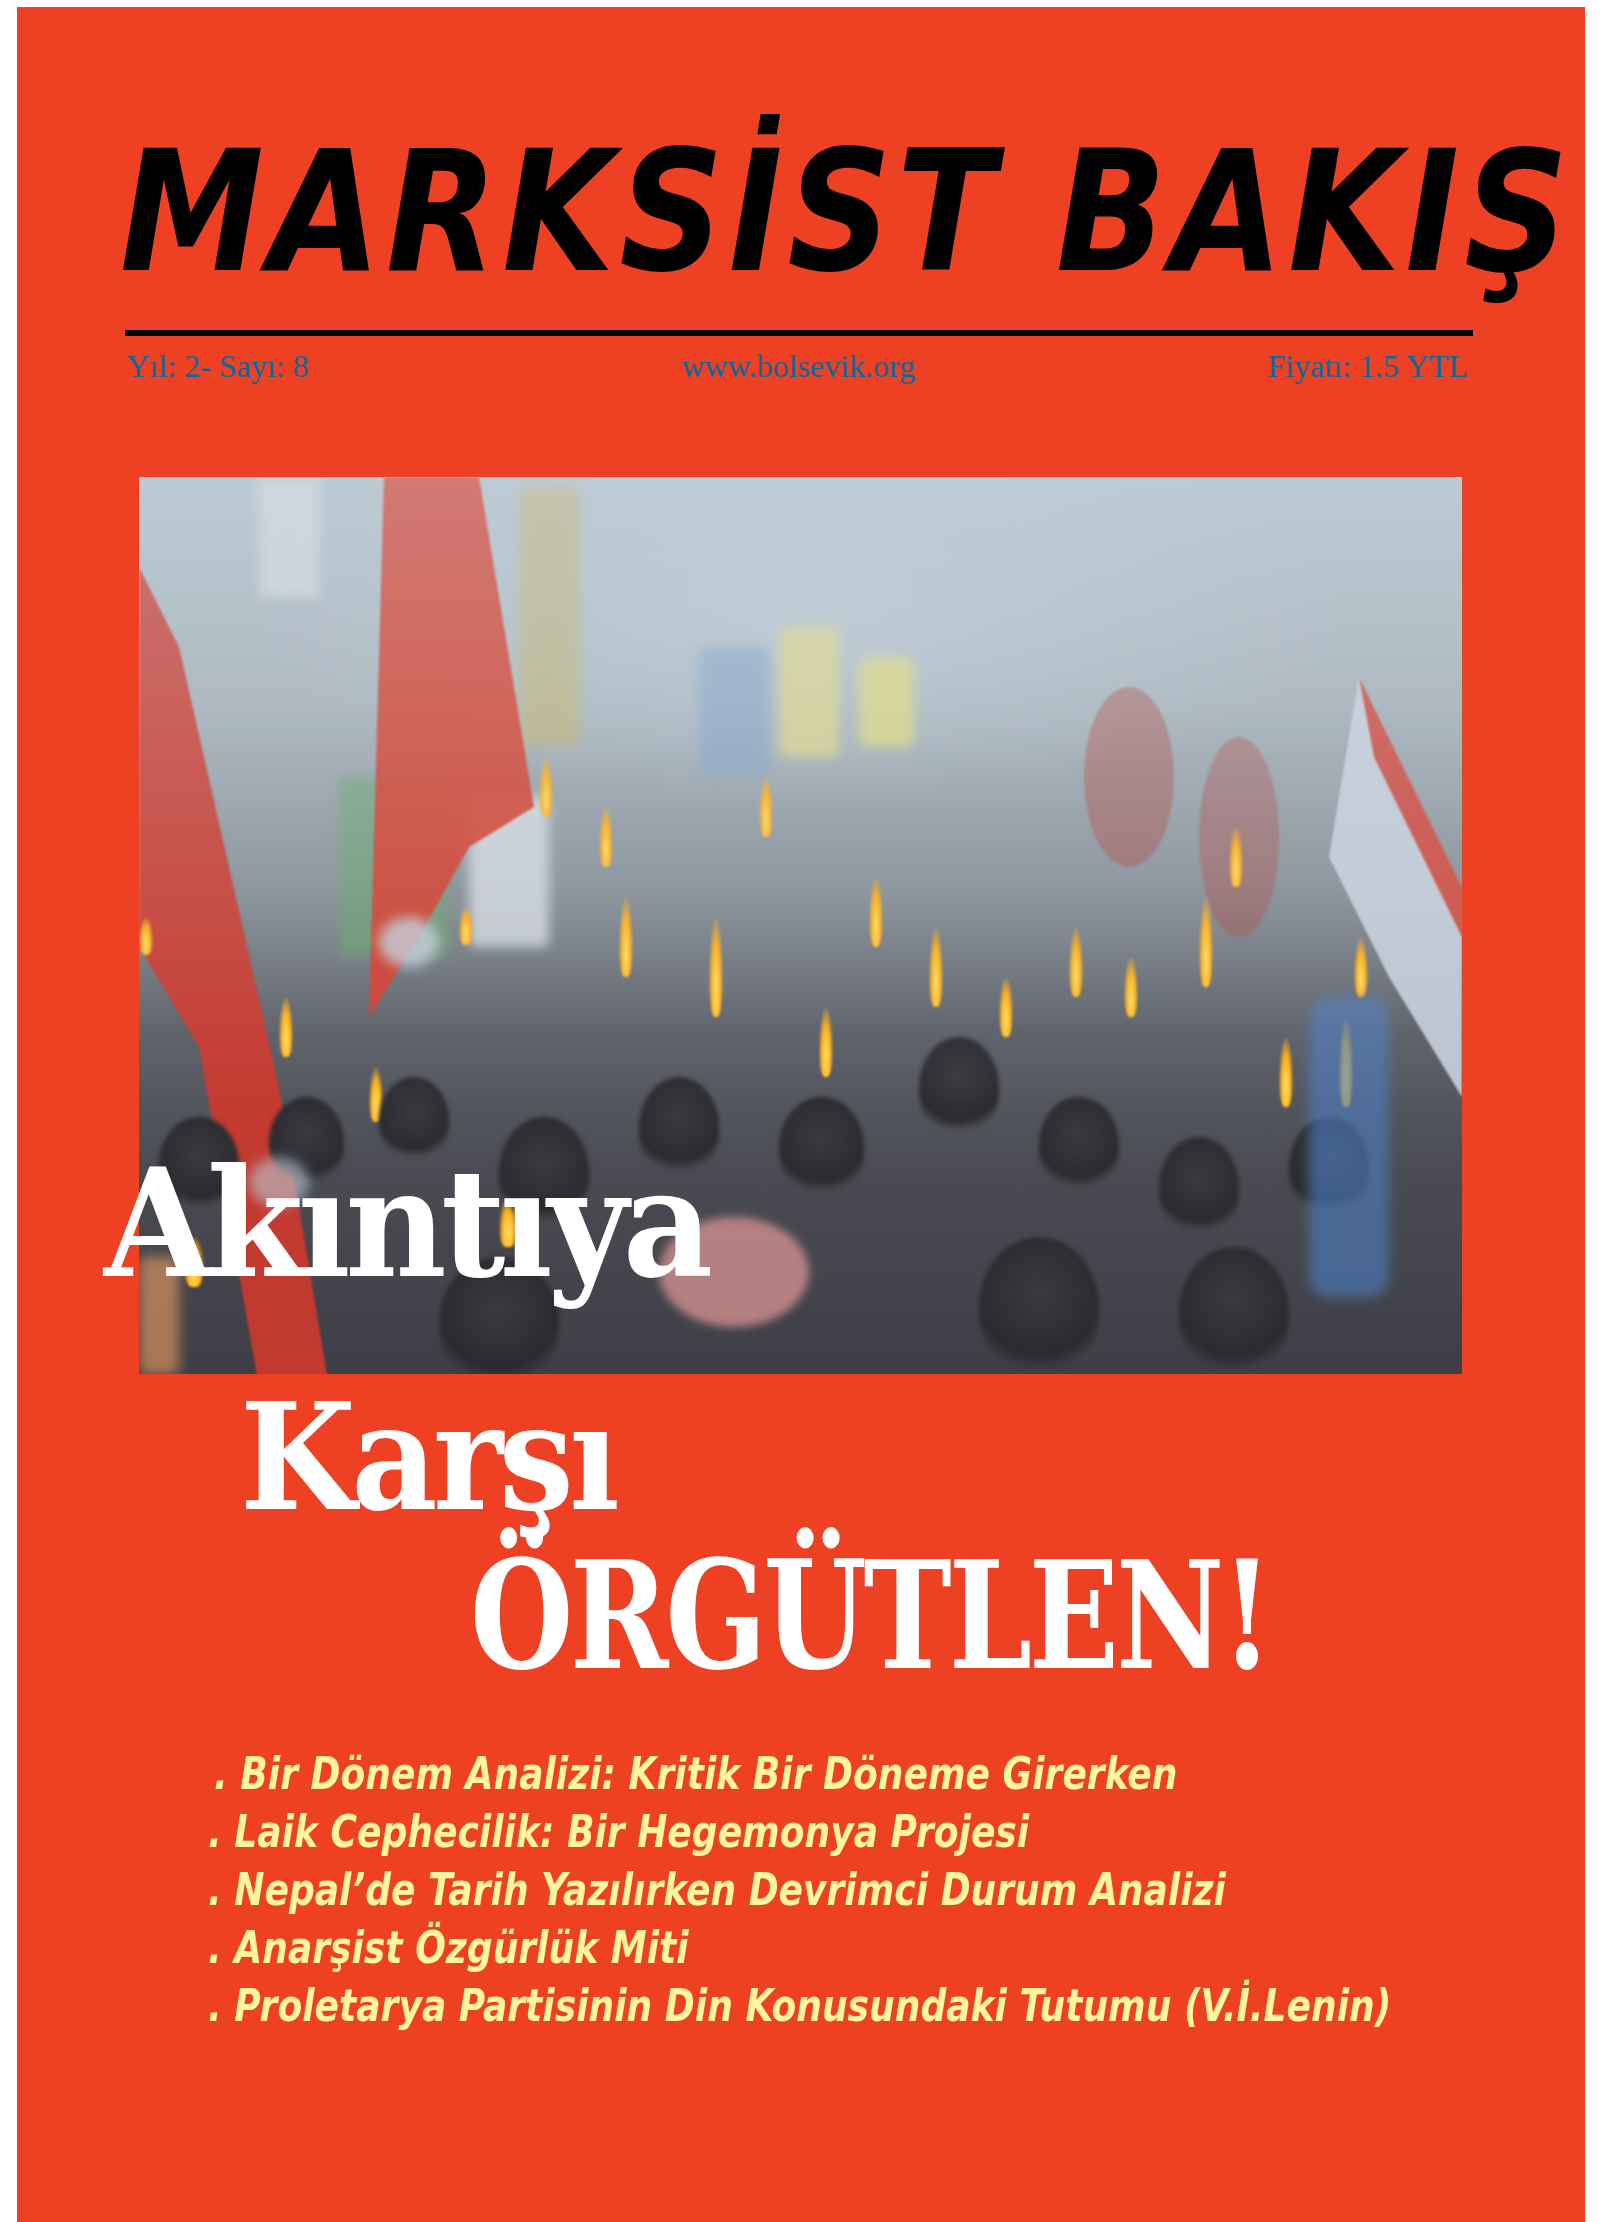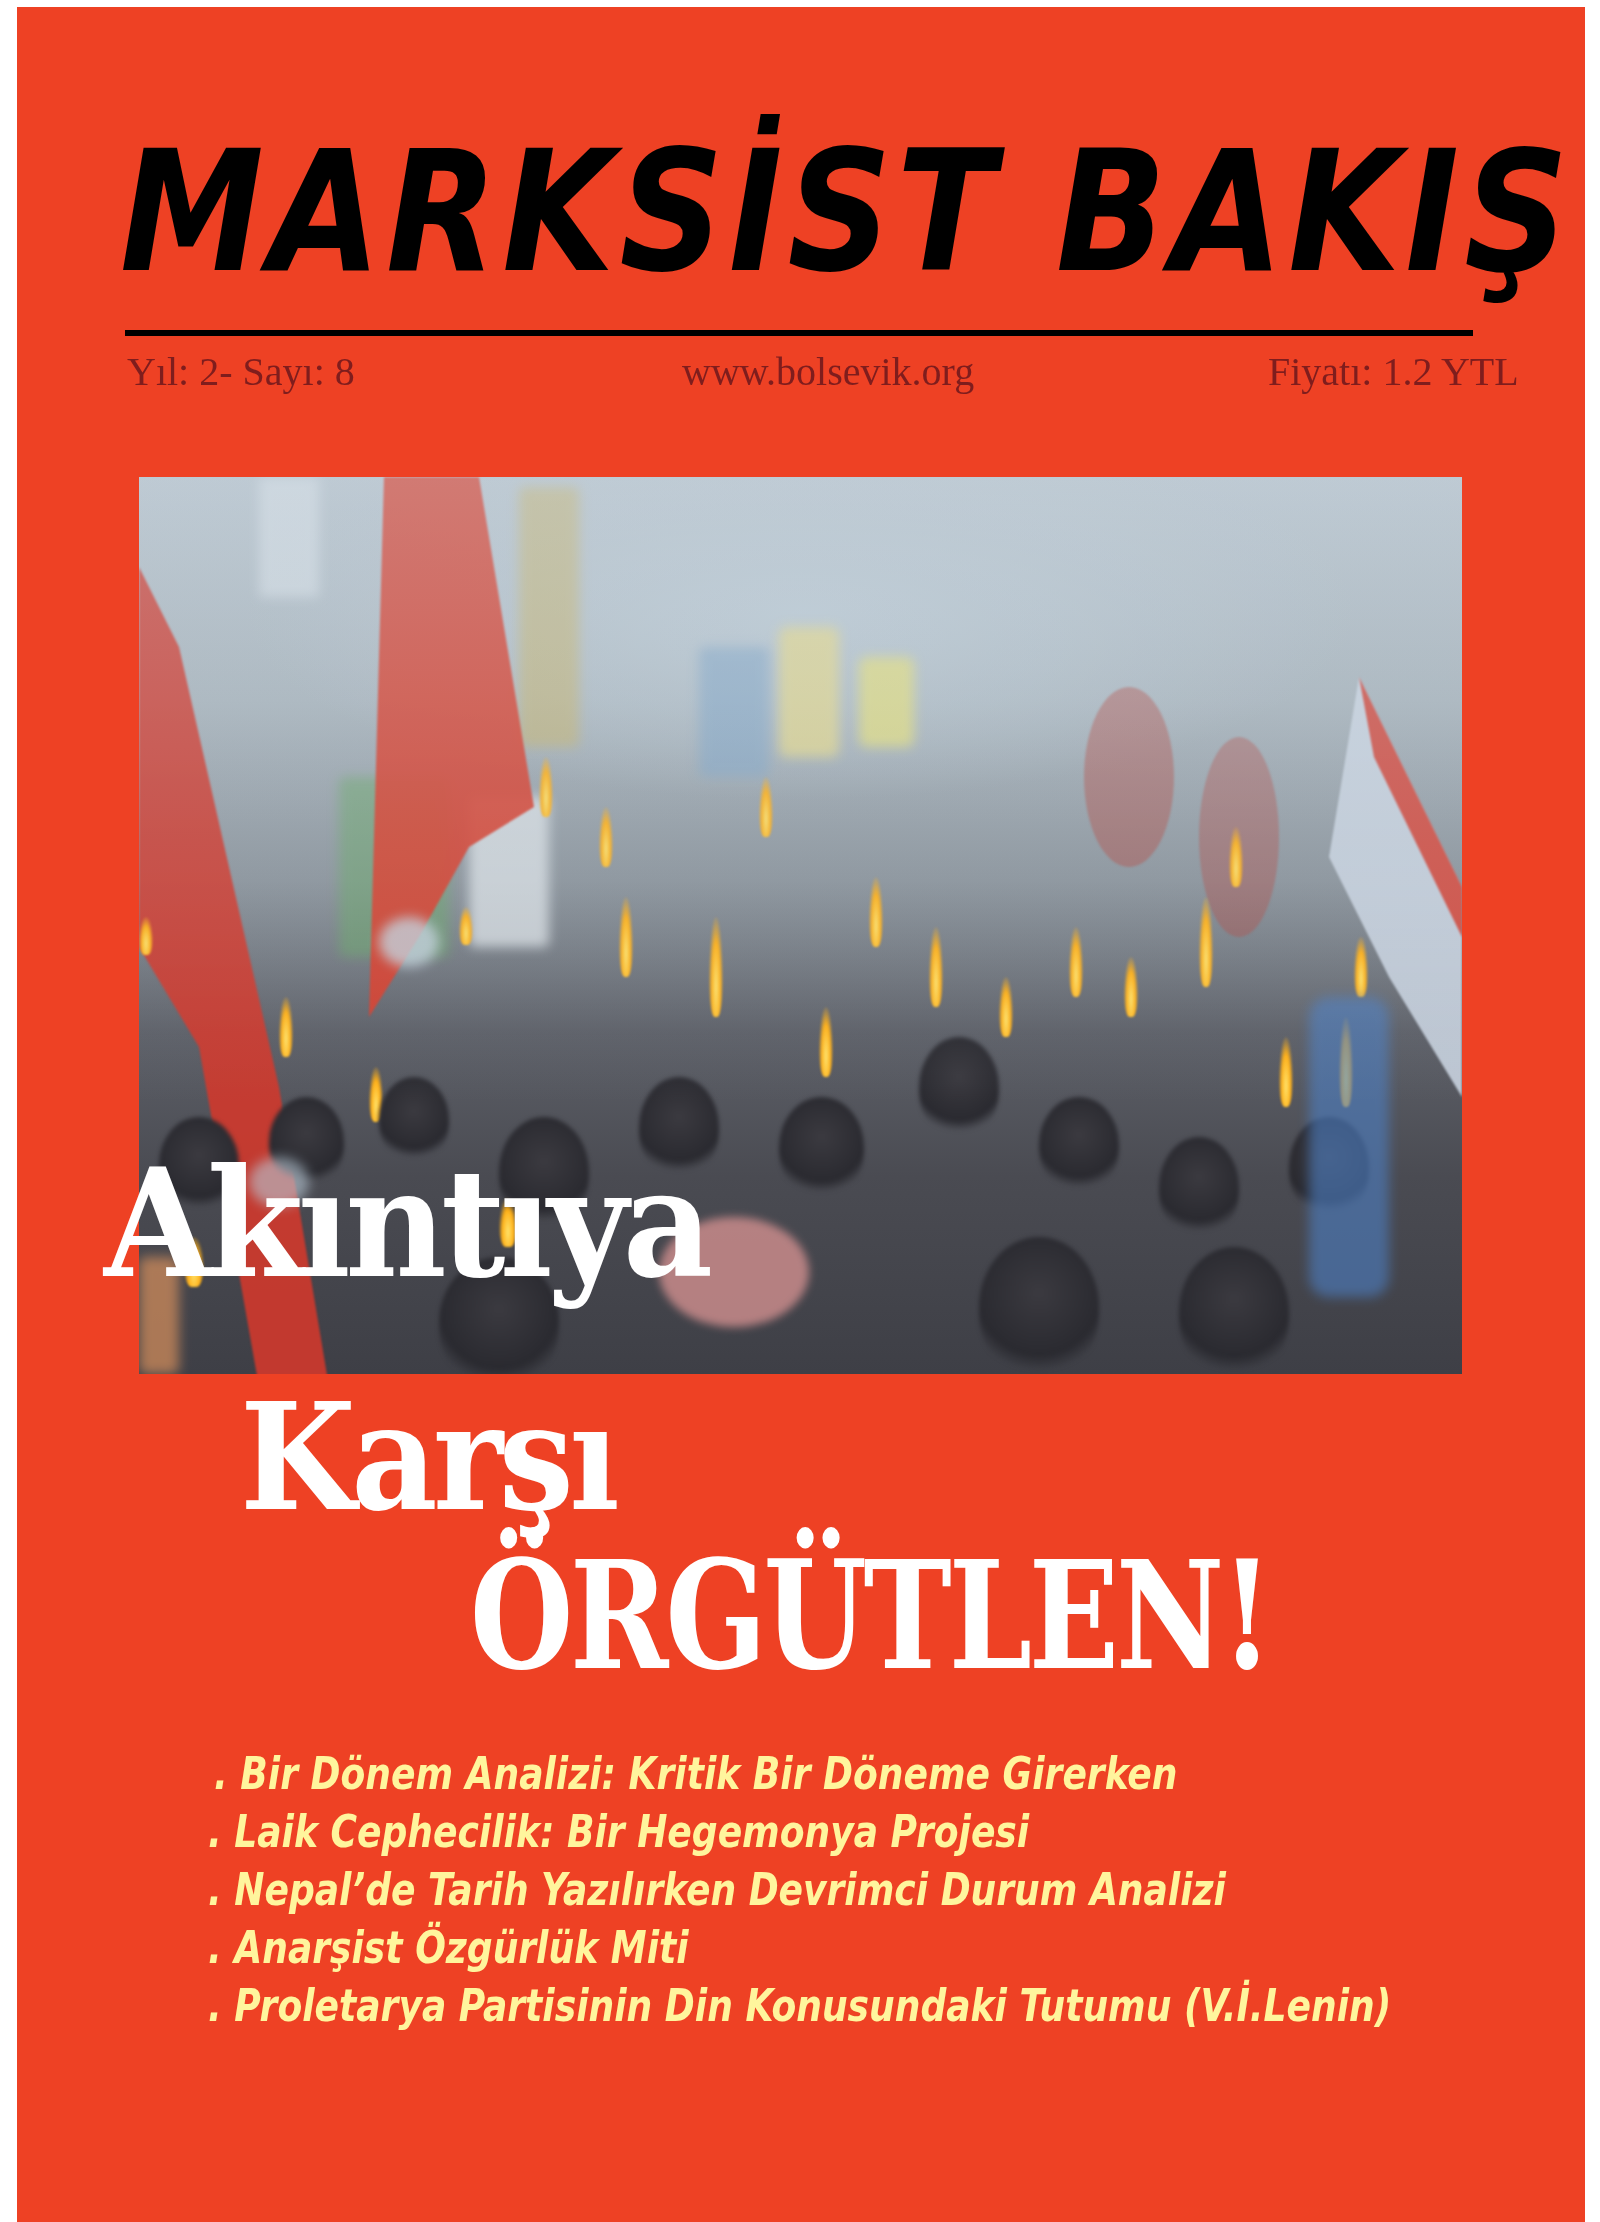--- a/index.html
+++ b/index.html
@@ -17,21 +17,21 @@
     font-family: "DejaVu Sans", sans-serif; font-weight: bold; font-style: italic;
     font-size: 168px; line-height: 1; color: #000;
     letter-spacing: 6px;
     transform: scaleX(0.86); transform-origin: left top;
     white-space: nowrap;
   }
   .rule {
     position: absolute; left: 125px; top: 330px; width: 1348px; height: 6px; background: #000;
   }
   .meta {
-    position: absolute; top: 348px; font-size: 40px; color: #7f1d1d;
+    position: absolute; top: 348px; font-size: 32px; color: #0369a1;
     font-family: "Liberation Serif", serif; white-space: nowrap;
   }
   .meta.left { left: 127px; }
   .meta.center { left: 682px; }
   .meta.right { left: 1268px; }
 
   .photo {
     position: absolute; left: 139px; top: 477px; width: 1323px; height: 897px; overflow: hidden;
     background:
       radial-gradient(ellipse 60% 30% at 50% 15%, rgba(190,205,215,0.9), rgba(160,175,185,0) 70%),
@@ -75,21 +75,21 @@
 </style>
 </head>
 <body>
 
 <div class="cover"></div>
 
 <div class="masthead-title">MARKSİST BAKIŞ</div>
 <div class="rule"></div>
 <div class="meta left">Yıl: 2- Sayı: 8</div>
 <div class="meta center">www.bolsevik.org</div>
-<div class="meta right">Fiyatı: 1.2 YTL</div>
+<div class="meta right">Fiyatı: 1.5 YTL</div>
 
 <div class="photo">
 
   <div class="blob" style="left:380px;top:10px;width:60px;height:260px;border-radius:6px;background:#c9b56a;opacity:.6;"></div>
   <div class="blob" style="left:640px;top:150px;width:60px;height:130px;border-radius:8px;background:#e9dc8a;opacity:.75;"></div>
   <div class="blob" style="left:720px;top:180px;width:55px;height:90px;border-radius:8px;background:#e9e37a;opacity:.75;"></div>
   <div class="blob" style="left:560px;top:170px;width:70px;height:130px;border-radius:6px;background:#7fa6c9;opacity:.6;"></div>
   <div class="blob" style="left:200px;top:300px;width:110px;height:180px;border-radius:6px;background:#6aa86a;opacity:.55;"></div>
   <div class="blob" style="left:330px;top:320px;width:80px;height:150px;border-radius:6px;background:#e8eef2;opacity:.7;"></div>
   <div class="blob" style="left:120px;top:0;width:60px;height:120px;border-radius:4px;background:#dfe8ee;opacity:.6;"></div>

